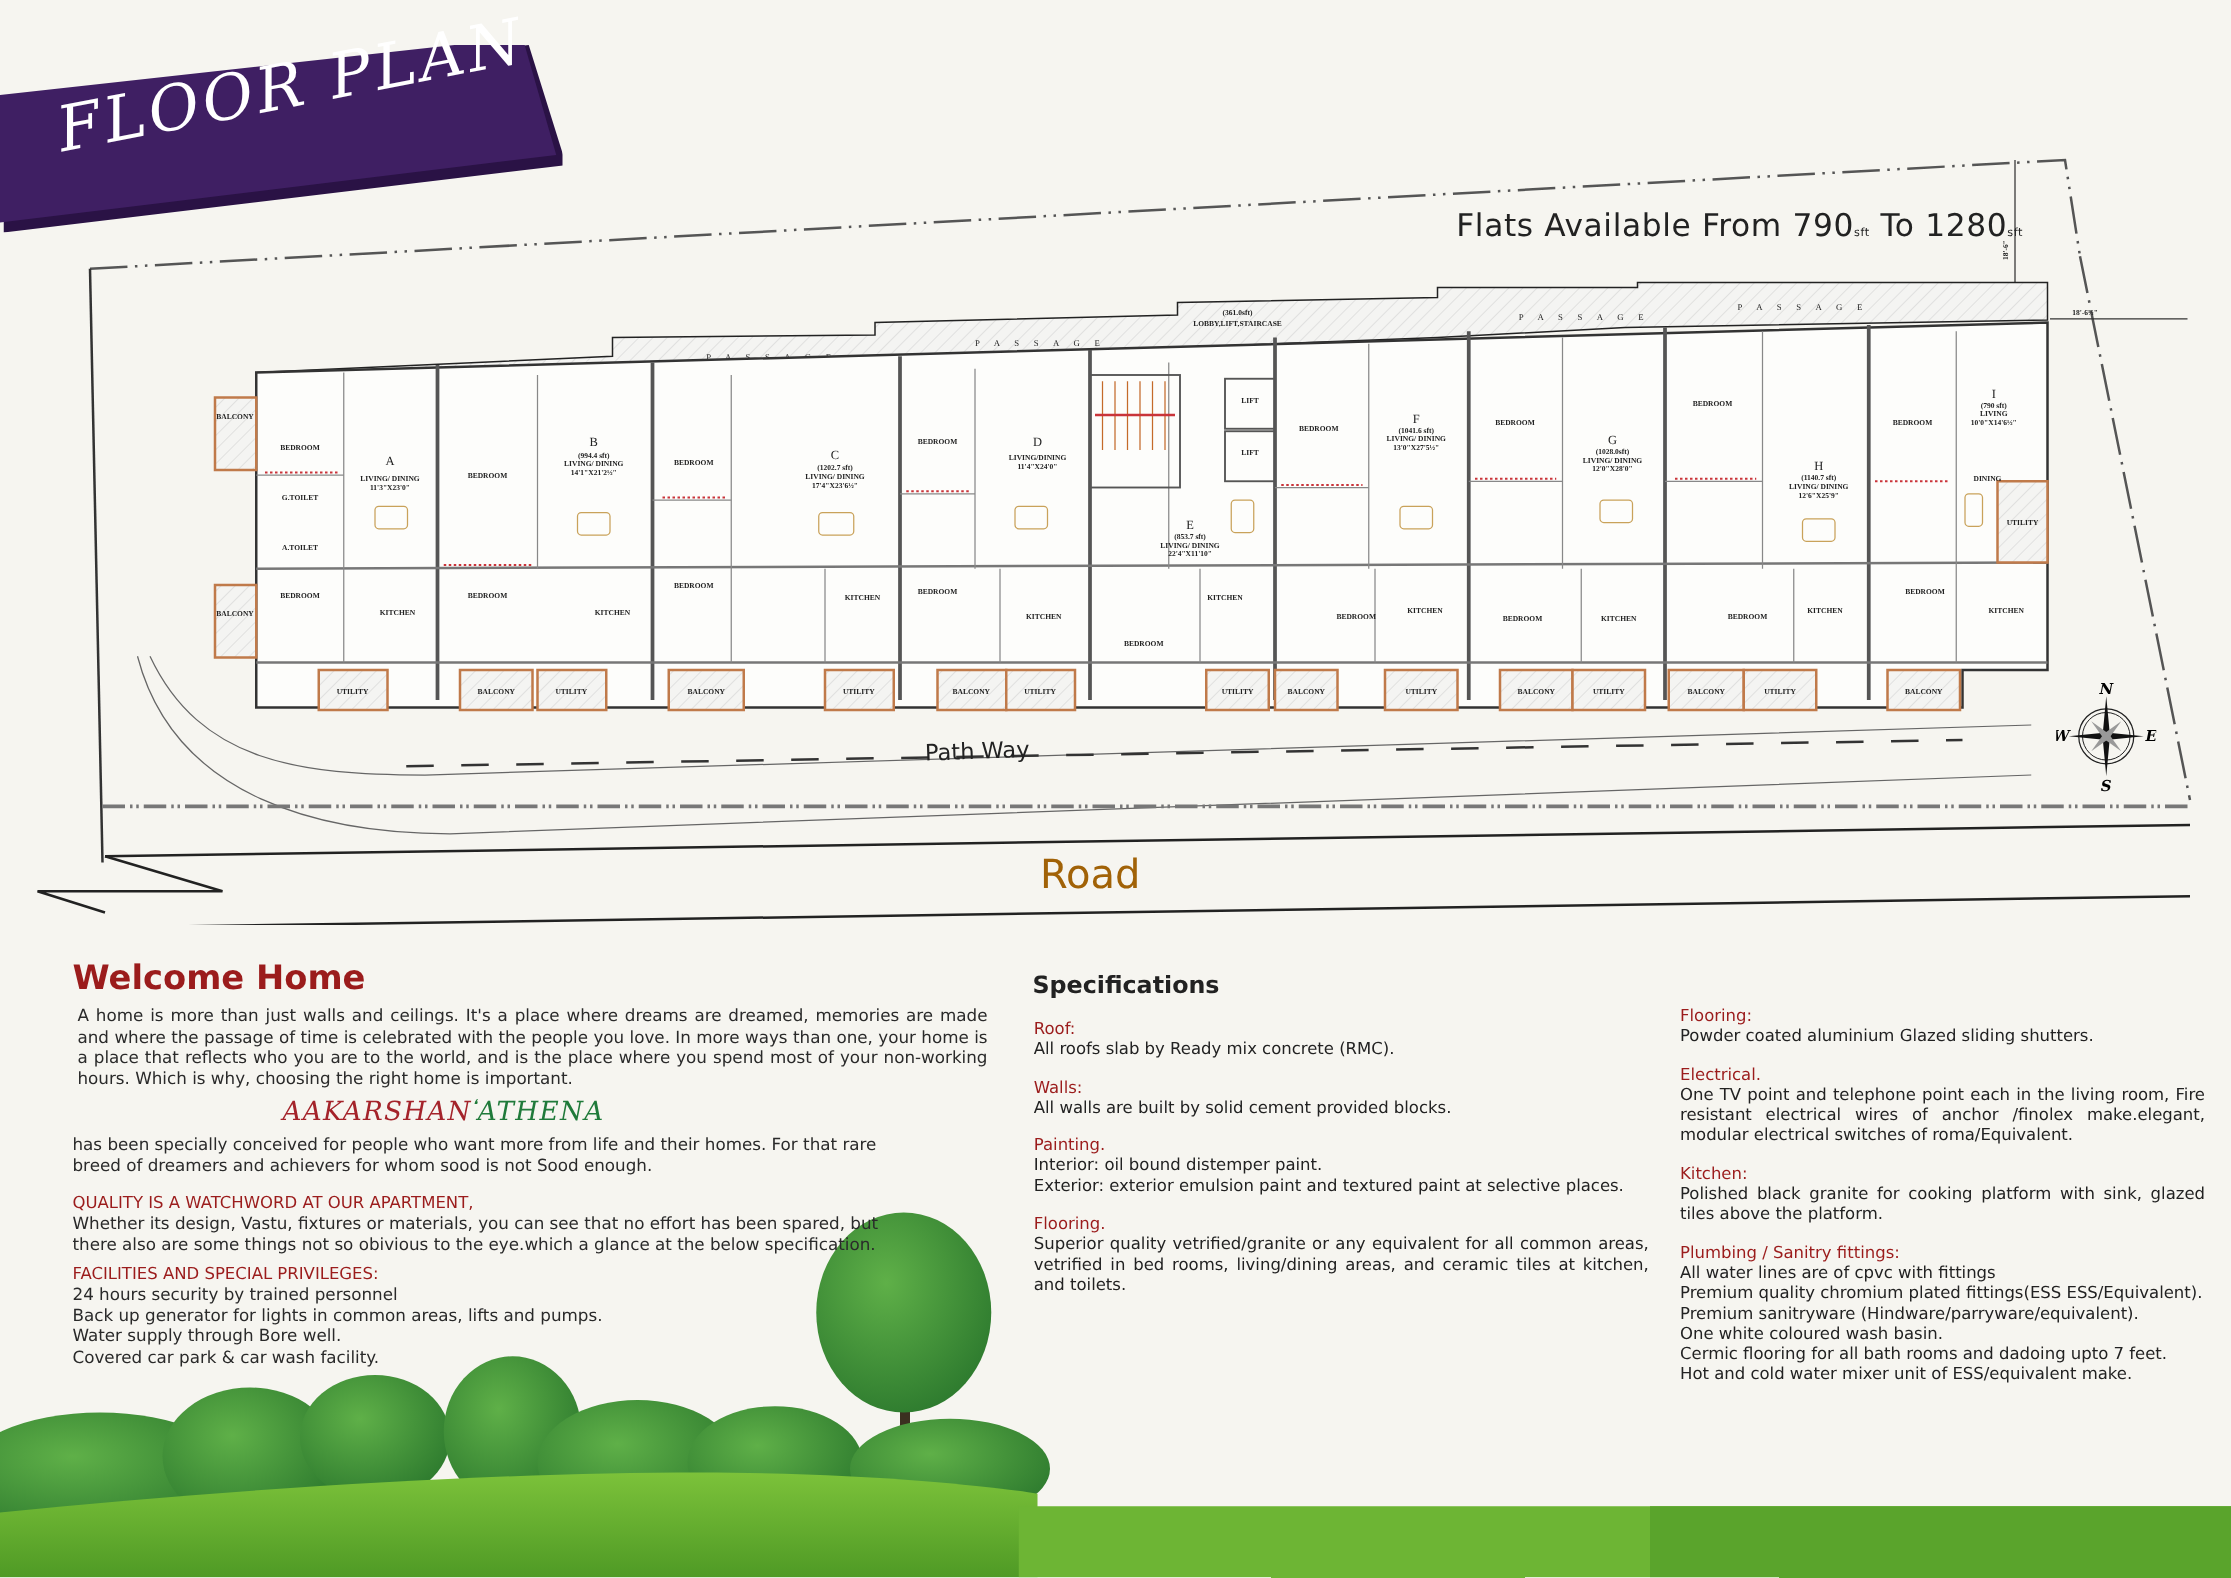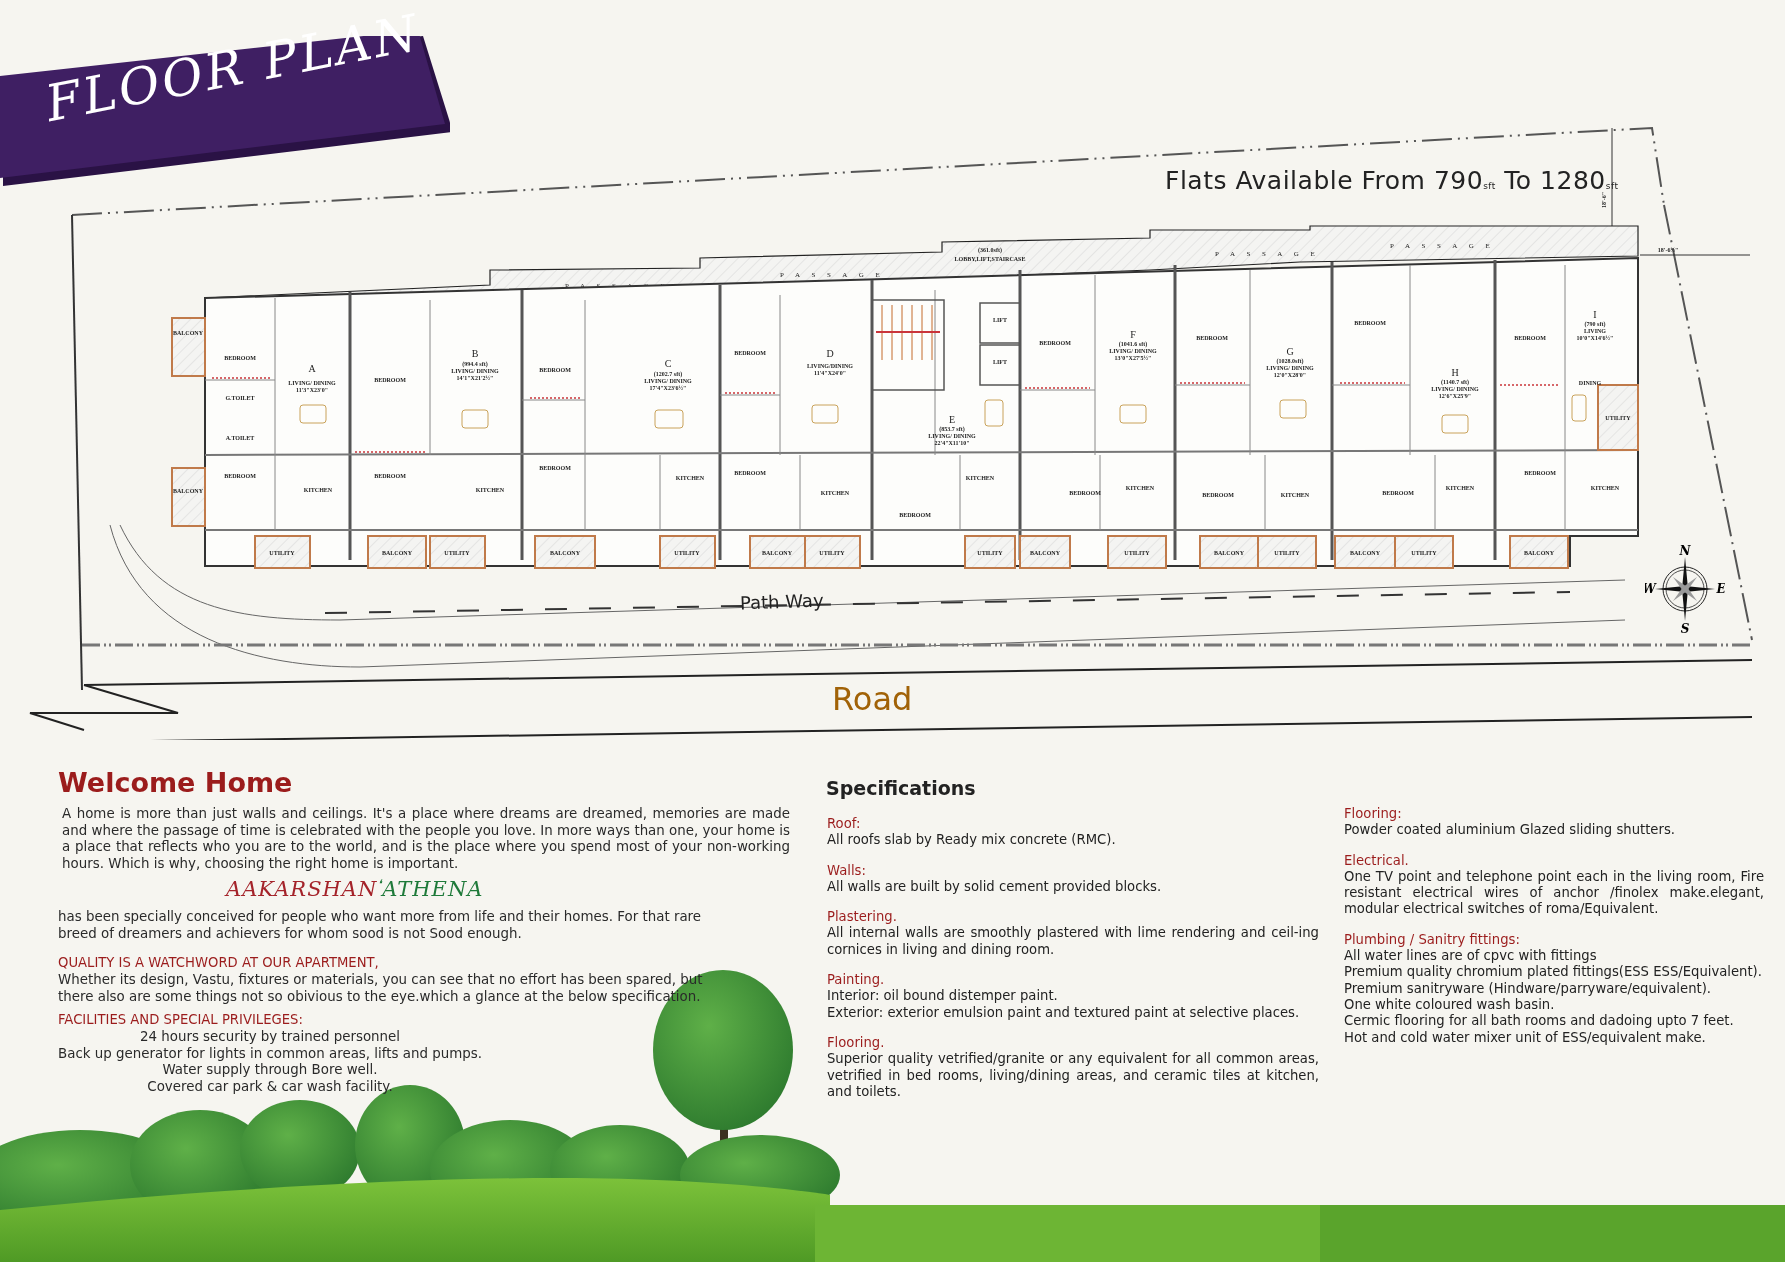--- a/index.html
+++ b/index.html
@@ -19,21 +19,21 @@
   #welcome { left:58px; top:767px; font-size:27px; font-weight:bold; color:#9b1c1c; }
   #welcome-body { left:62px; top:806px; width:728px; font-size:13.4px; line-height:16.5px; color:#2a2a2a; }
   #brand { left:226px; top:877px; font-family:"DejaVu Serif", serif; font-style:italic; font-size:21px; letter-spacing:1px; white-space:nowrap; }
   #brand .b1 { color:#a4232a; }
   #brand .b2 { color:#1f7a3a; }
   #brand .leaf { color:#1f7a3a; font-size:12px; vertical-align:top; }
   #conceived { left:58px; top:909px; width:660px; font-size:13.4px; line-height:16.5px; }
   #quality-h { left:58px; top:955px; font-size:13.2px; color:#9b1c1c; }
   #quality-body { left:58px; top:972px; width:660px; font-size:13.4px; line-height:16.5px; }
   #facilities-h { left:58px; top:1012px; font-size:13.2px; color:#9b1c1c; }
-  #facilities-list { left:58px; top:1029px; font-size:13.4px; line-height:16.5px; margin:0; padding:0; list-style:none;text-align:center; }
+  #facilities-list { left:58px; top:1029px; font-size:13.4px; line-height:16.5px; margin:0; padding:0; list-style:none; }
   #spec-title { left:826px; top:777px; font-size:19px; font-weight:bold; color:#222; }
   .spec-col { position:absolute; font-size:13.2px; line-height:16.3px; color:#222; }
   .spec-col .sec { margin-bottom:14px; }
   .spec-col .h { color:#9b1c1c; }
   .spec-col .t { text-align:justify; }
   #spec-left { left:827px; top:816px; width:492px; }
   #spec-right { left:1344px; top:806px; width:420px; }
   #scenery { left:0; top:960px; }
 </style>
 </head>
@@ -353,42 +353,42 @@
 <div id="spec-left" class="spec-col">
   <div class="sec">
     <div class="h">Roof:</div>
     <div class="t">All roofs slab by Ready mix concrete (RMC).</div>
   </div>
   <div class="sec">
     <div class="h">Walls:</div>
     <div class="t">All walls are built by solid cement provided blocks.</div>
   </div>
   <div class="sec">
-    <div class="h">Plastering.</div>
-    <div class="t">All internal walls are smoothly plastered with lime rendering and ceil-ing cornices in living and dining room.</div>
-  </div>
-  <div class="sec">
     <div class="h">Painting.</div>
     <div class="t">Interior: oil bound distemper paint.</div>
     <div class="t">Exterior: exterior emulsion paint and textured paint at selective places.</div>
   </div>
   <div class="sec">
     <div class="h">Flooring.</div>
     <div class="t">Superior quality vetrified/granite or any equivalent for all common areas, vetrified in bed rooms, living/dining areas, and ceramic tiles at kitchen, and toilets.</div>
   </div>
 </div>
 
 <div id="spec-right" class="spec-col">
   <div class="sec">
     <div class="h">Flooring:</div>
     <div class="t">Powder coated aluminium Glazed sliding shutters.</div>
   </div>
   <div class="sec">
     <div class="h">Electrical.</div>
     <div class="t">One TV point and telephone point each in the living room, Fire resistant electrical wires of anchor /finolex make.elegant, modular electrical switches of roma/Equivalent.</div>
+  </div>
+  <div class="sec">
+    <div class="h">Kitchen:</div>
+    <div class="t">Polished black granite for cooking platform with sink, glazed tiles above the platform.</div>
   </div>
   <div class="sec">
     <div class="h">Plumbing / Sanitry fittings:</div>
     <div class="t">All  water lines are of cpvc with fittings</div>
     <div class="t">Premium quality chromium plated fittings(ESS ESS/Equivalent).</div>
     <div class="t">Premium sanitryware (Hindware/parryware/equivalent).</div>
     <div class="t">One white coloured wash basin.</div>
     <div class="t">Cermic flooring for all bath rooms and dadoing upto 7 feet.</div>
     <div class="t">Hot and cold water mixer unit of ESS/equivalent make.</div>
   </div>

